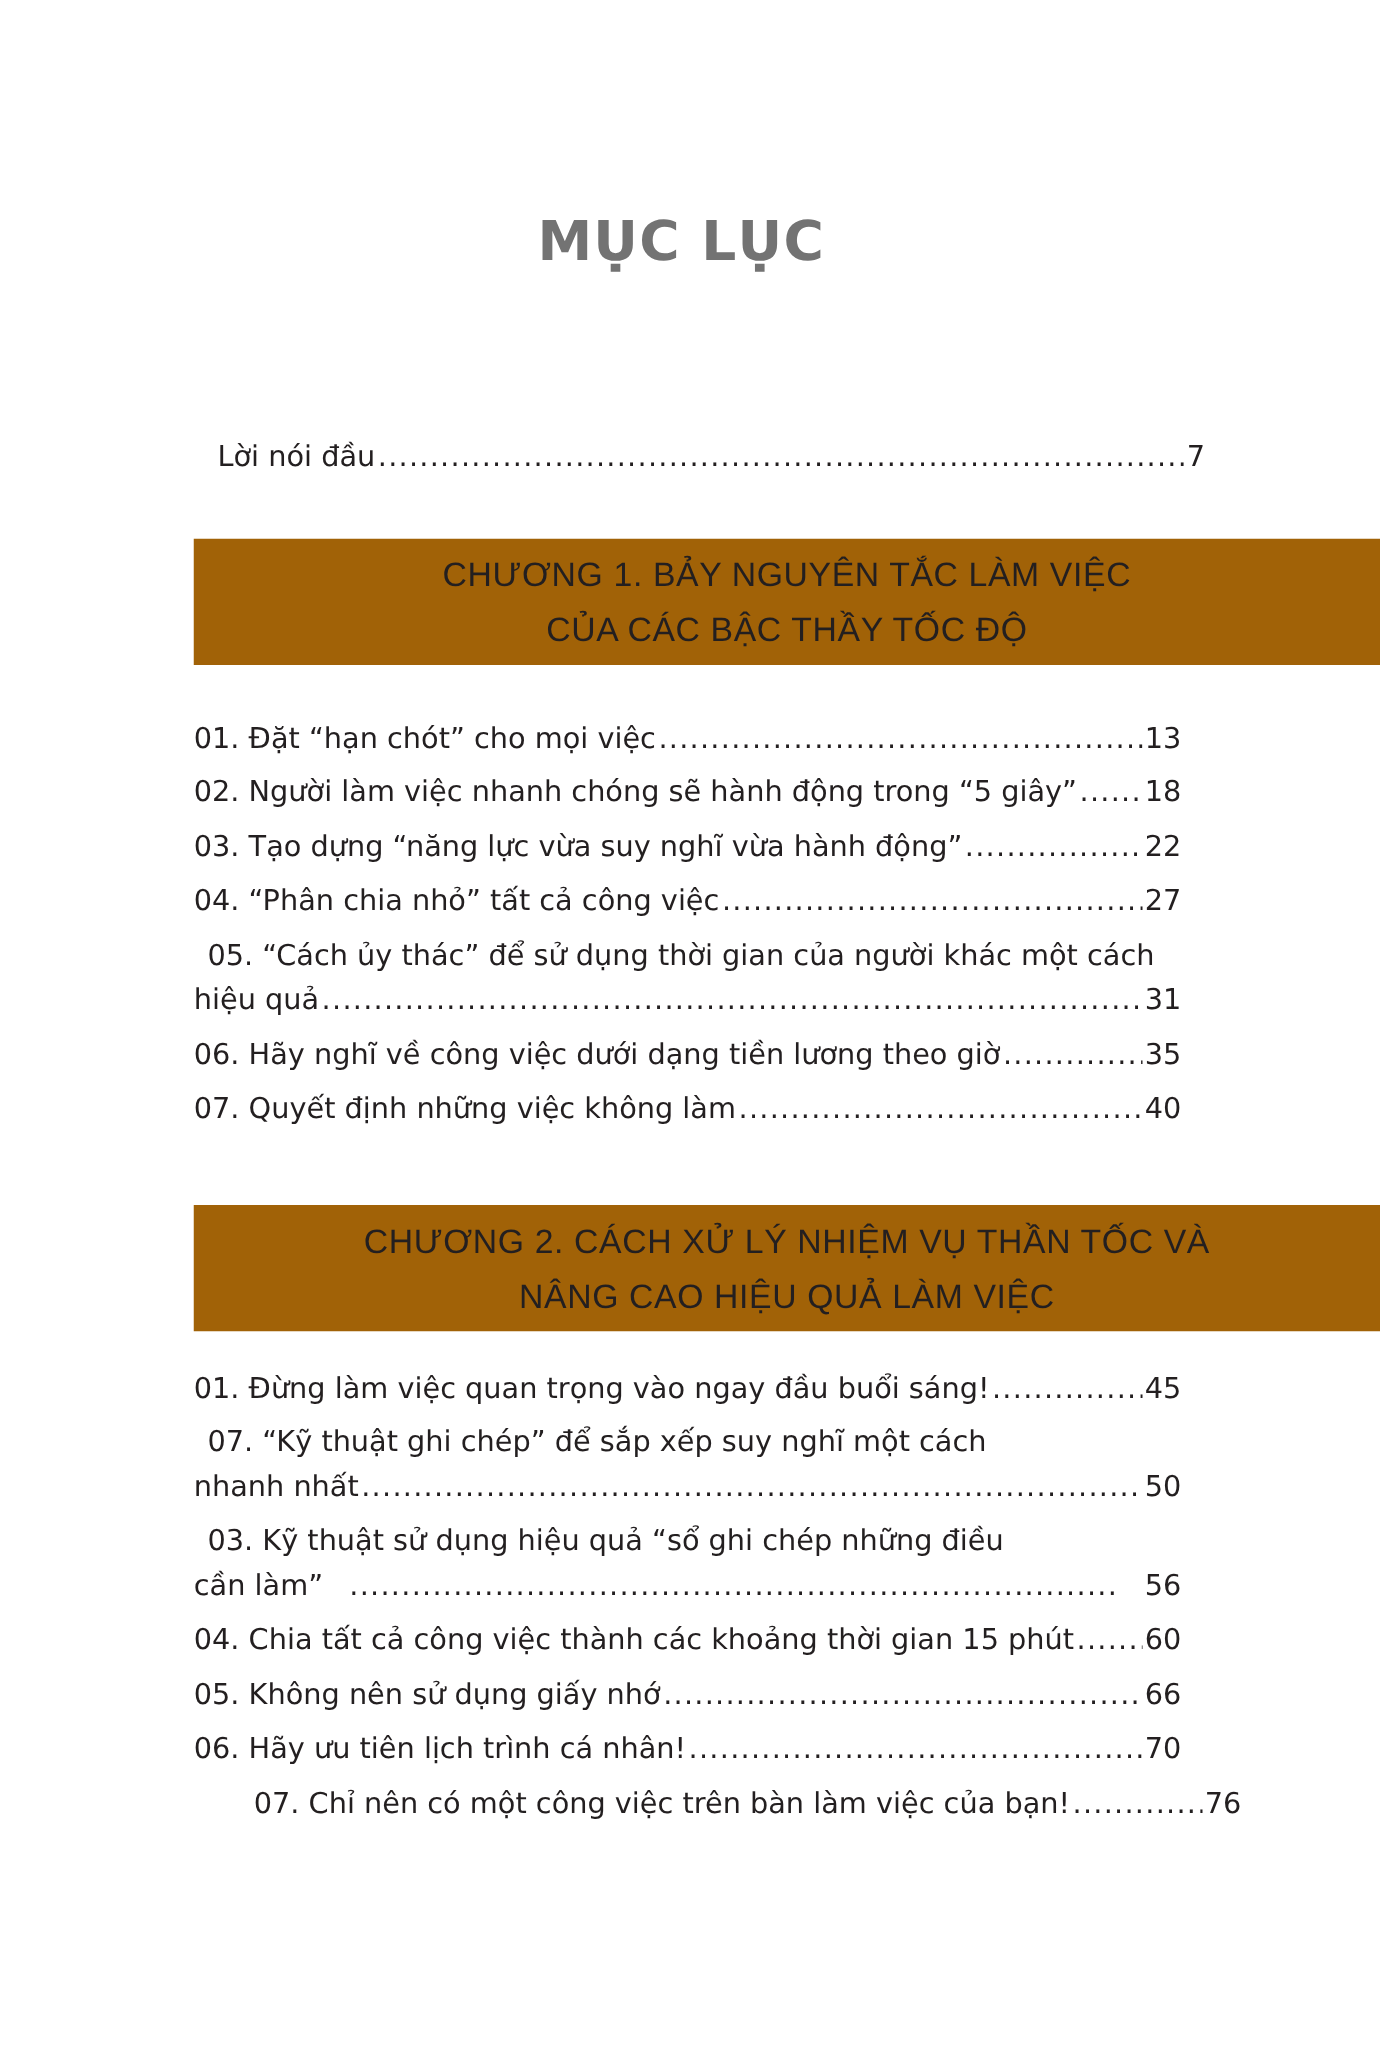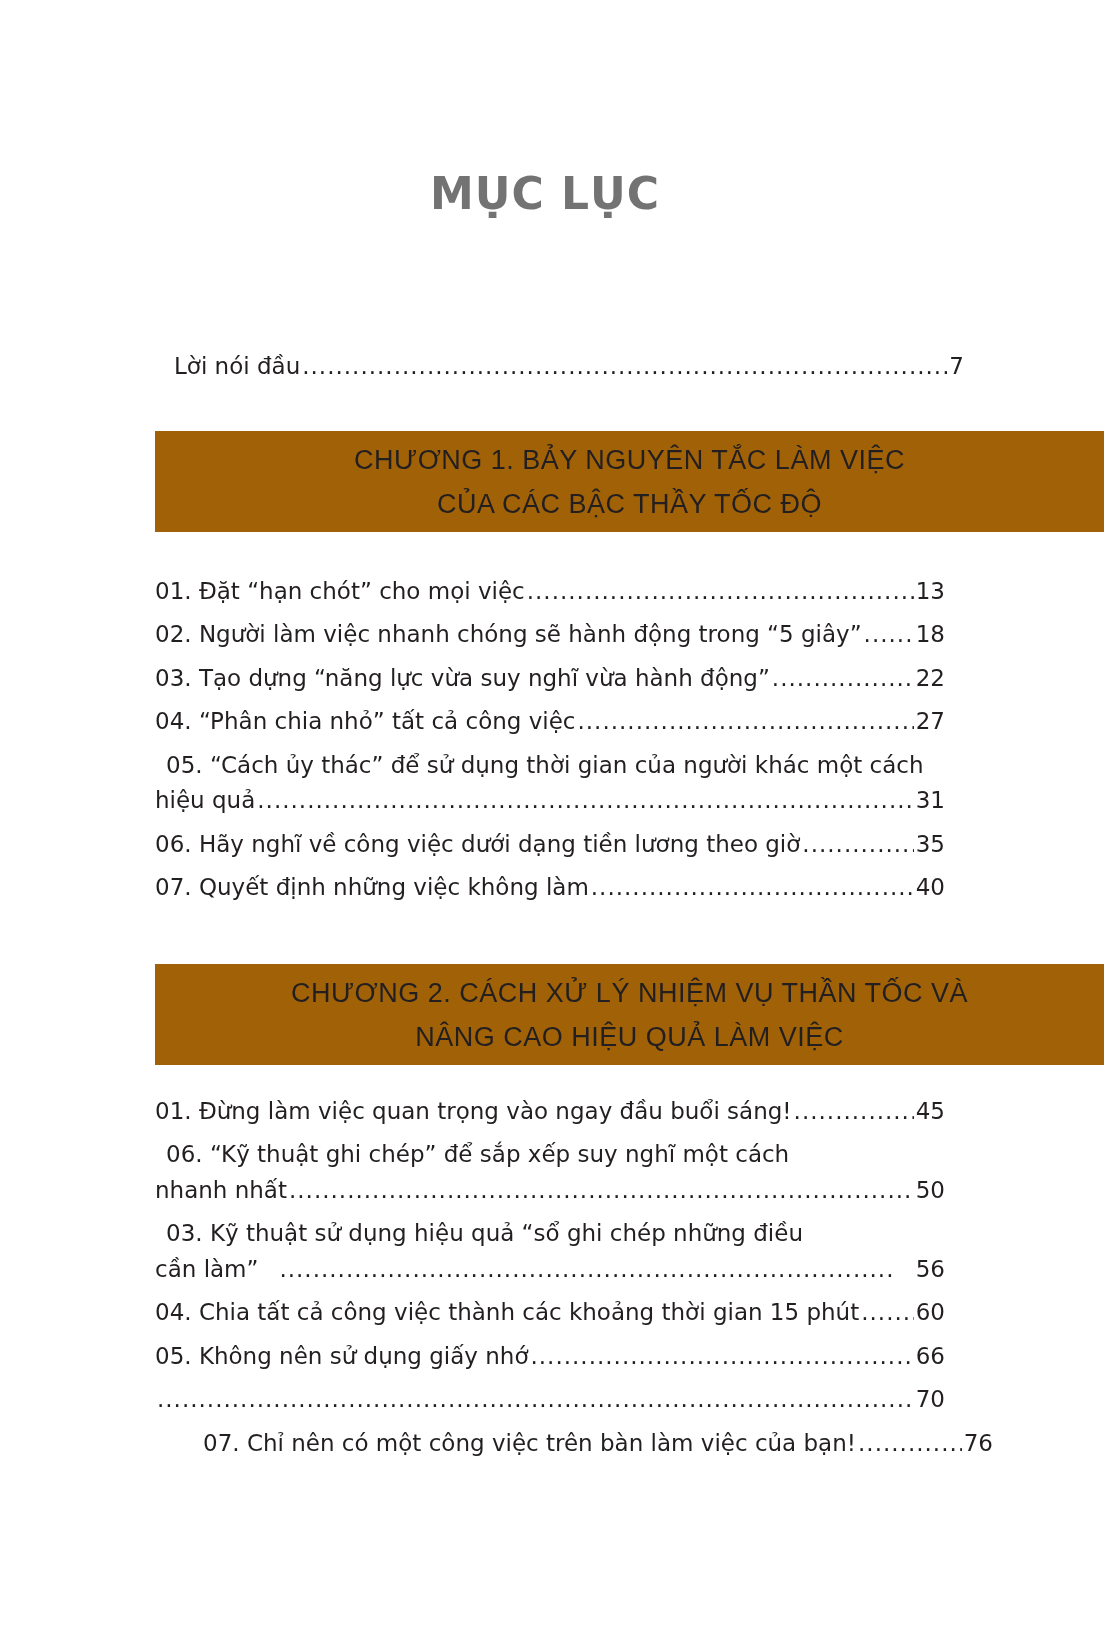--- a/index.html
+++ b/index.html
@@ -82,21 +82,21 @@
   <div>CHƯƠNG 2. CÁCH XỬ LÝ NHIỆM VỤ THẦN TỐC VÀ</div>
   <div>NÂNG CAO HIỆU QUẢ LÀM VIỆC</div>
 </div>
 
 <div class="toc" style="top:1093px;">
   <div class="row" style="top:0px;">
     <span class="t">01. Đừng làm việc quan trọng vào ngay đầu buổi sáng!</span>
     <span class="dots"></span>
     <span class="p">45</span>
   </div>
-  <div class="line1" style="top:43px;">06. “Kỹ thuật ghi chép” để sắp xếp suy nghĩ một cách</div>
+  <div class="line1" style="top:43px;">07. “Kỹ thuật ghi chép” để sắp xếp suy nghĩ một cách</div>
   <div class="row" style="top:79px;">
     <span class="t">nhanh nhất</span>
     <span class="dots"></span>
     <span class="p">50</span>
   </div>
   <div class="line1" style="top:122px;">03. Kỹ thuật sử dụng hiệu quả “sổ ghi chép những điều</div>
   <div class="row" style="top:158px;gap:19px;">
     <span class="t">cần làm”</span>
     <span class="dots"></span>
     <span class="p">56</span>
@@ -105,20 +105,21 @@
     <span class="t">04. Chia tất cả công việc thành các khoảng thời gian 15 phút</span>
     <span class="dots"></span>
     <span class="p">60</span>
   </div>
   <div class="row" style="top:245px;">
     <span class="t">05. Không nên sử dụng giấy nhớ </span>
     <span class="dots"></span>
     <span class="p">66</span>
   </div>
   <div class="row" style="top:288px;">
+    <span class="t">06. Hãy ưu tiên lịch trình cá nhân!</span>
     <span class="dots"></span>
     <span class="p">70</span>
   </div>
   <div class="row" style="top:332px;margin-left:48px;">
     <span class="t">07. Chỉ nên có một công việc trên bàn làm việc của bạn!</span>
     <span class="dots"></span>
     <span class="p">76</span>
   </div>
 </div>
 

